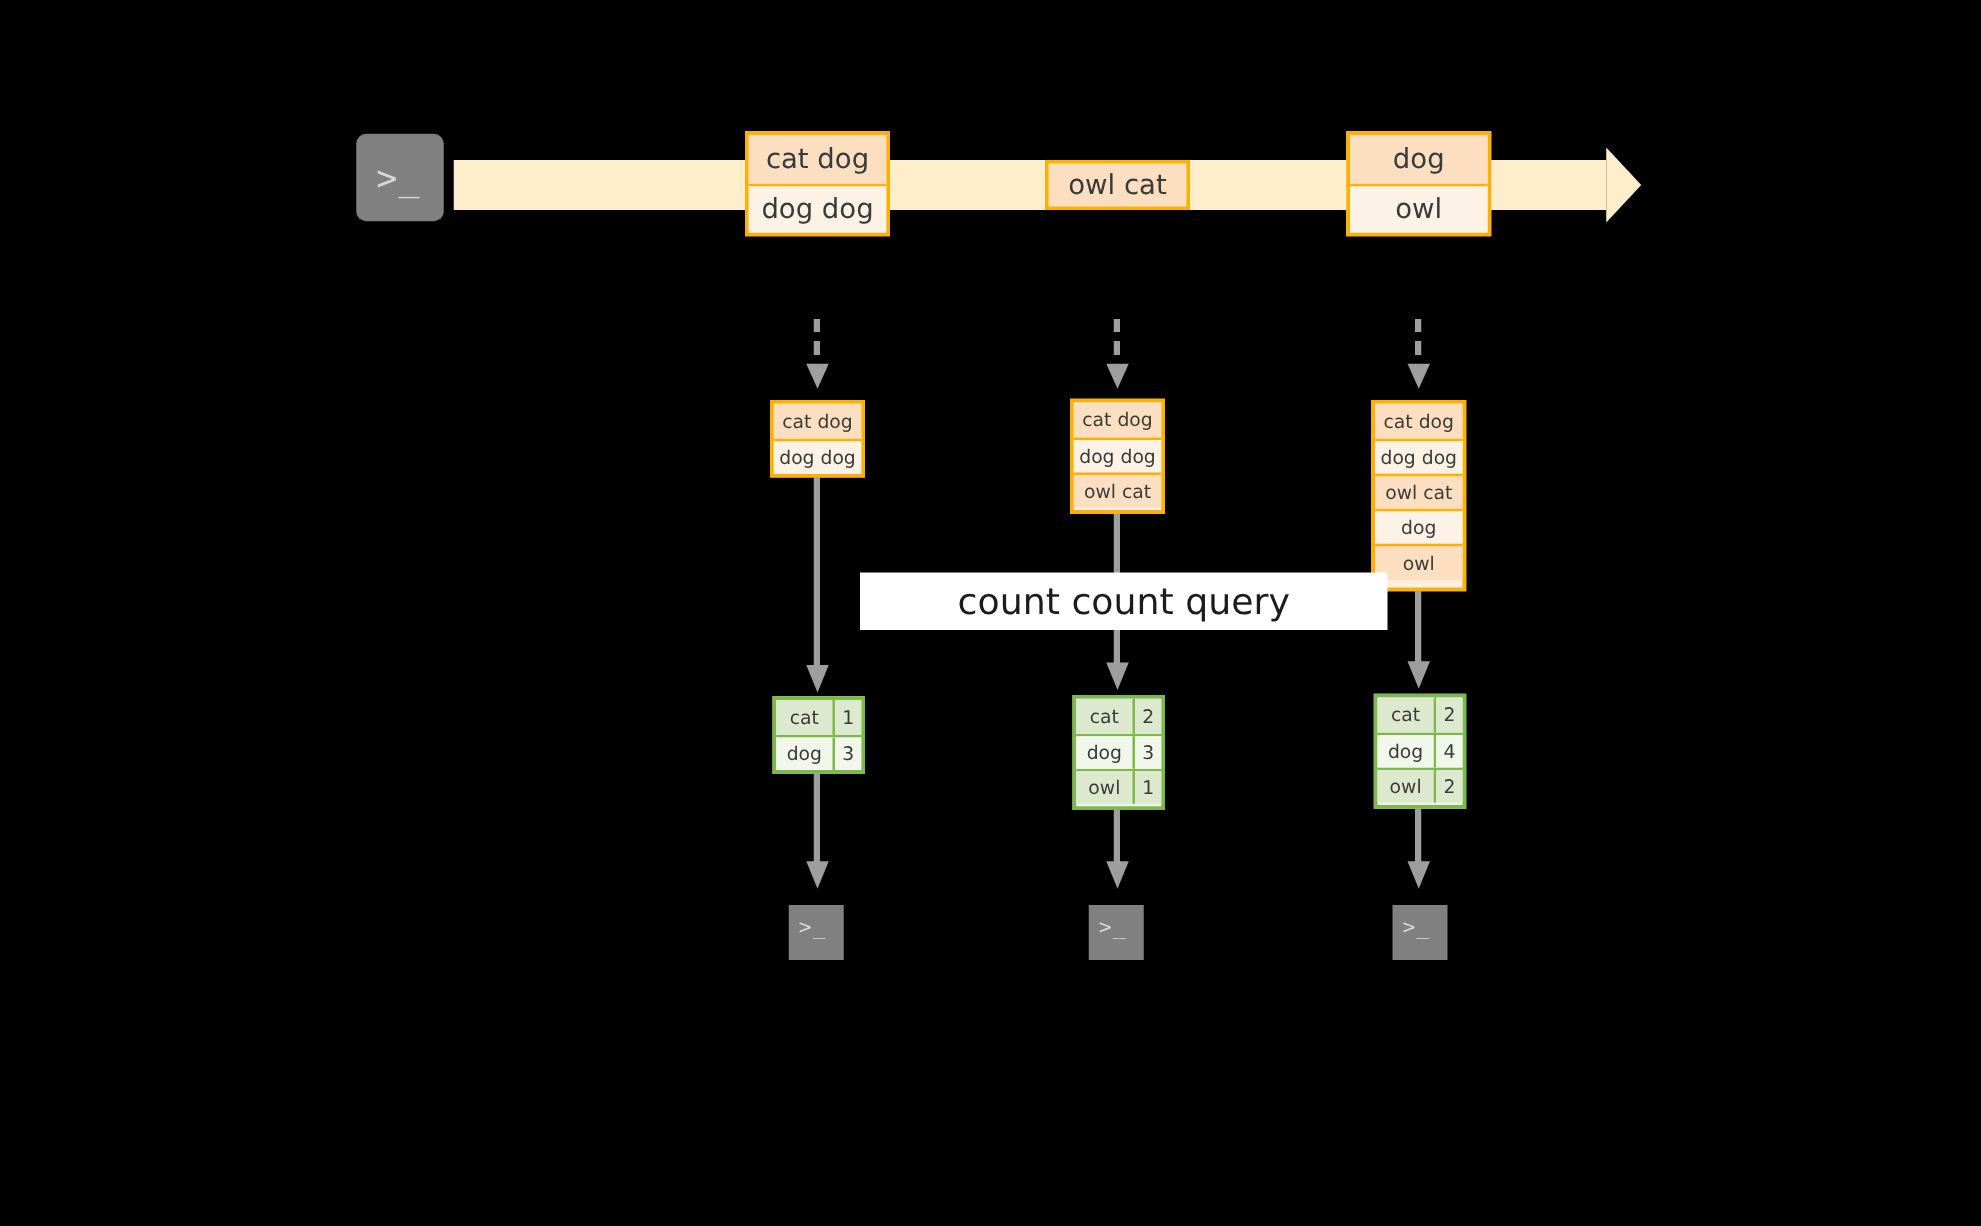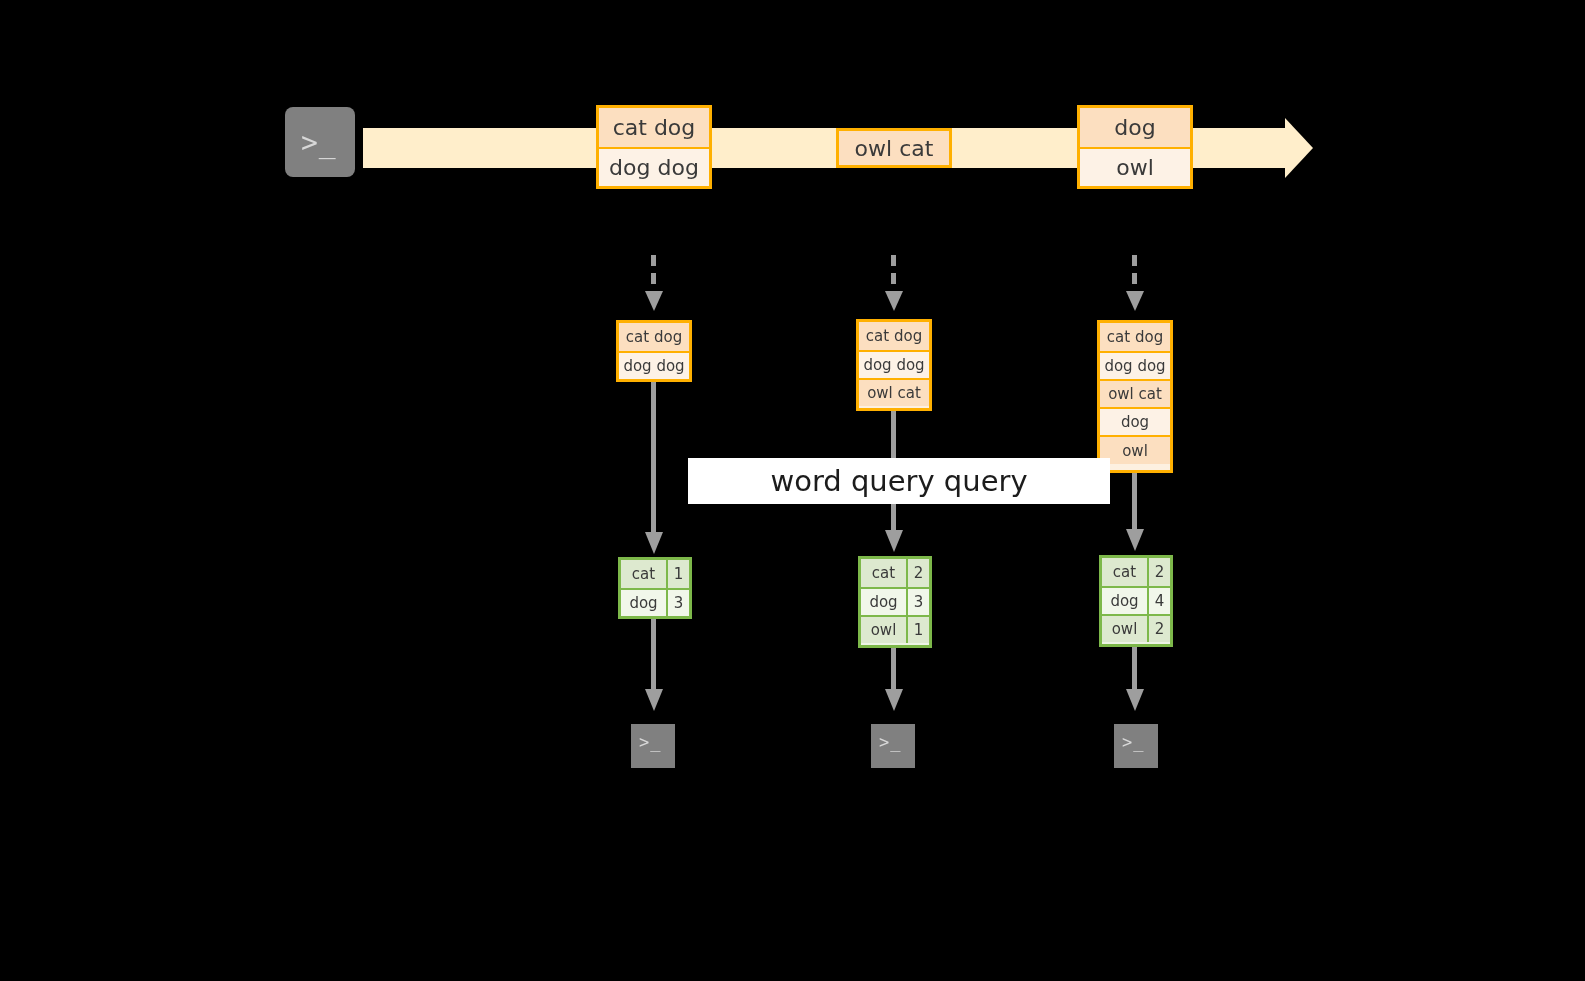--- a/index.html
+++ b/index.html
@@ -260,15 +260,15 @@
   </div>
 
   <div class="vline" style="left:1132px; top:647px; width:5px; height:44px;"></div>
   <div class="vhead" style="left:1126px; top:689px; border-width:22px 9px 0 9px;"></div>
 
   <div class="terminal sq" style="left:1104px; top:714px; width:64px; height:64px;">
     <div class="hatch"></div>
     <div class="term-glyph" style="left:8px; top:10px; font-size:17px;">&gt;_</div>
   </div>
 
-  <div class="query-label" style="left:688px; top:458px; width:422px; height:46px; font-size:29px;">word query query</div>
+  <div class="query-label" style="left:688px; top:458px; width:422px; height:46px; font-size:29px;">count count query</div>
 
 </div>
 
 </body></html>

